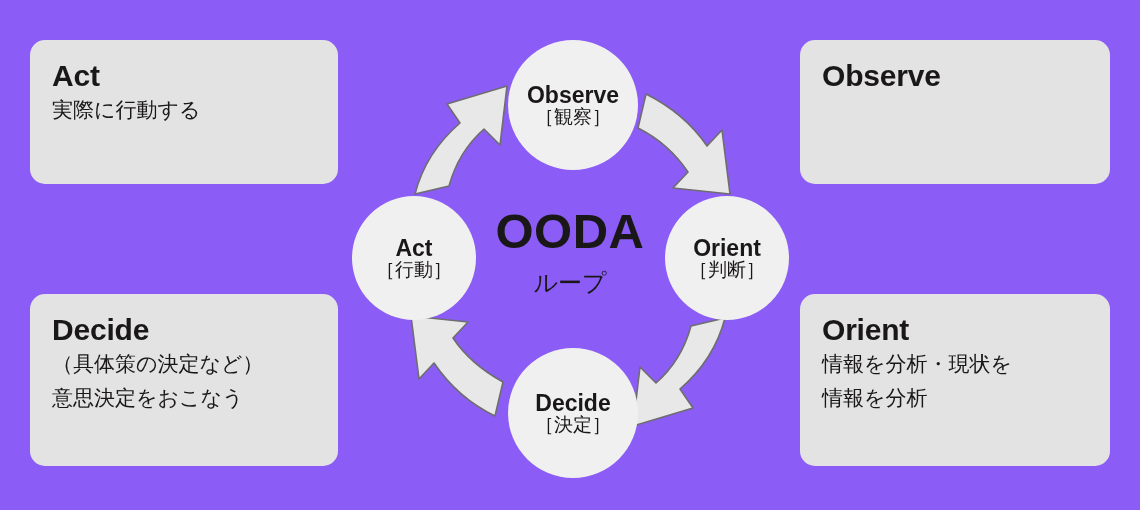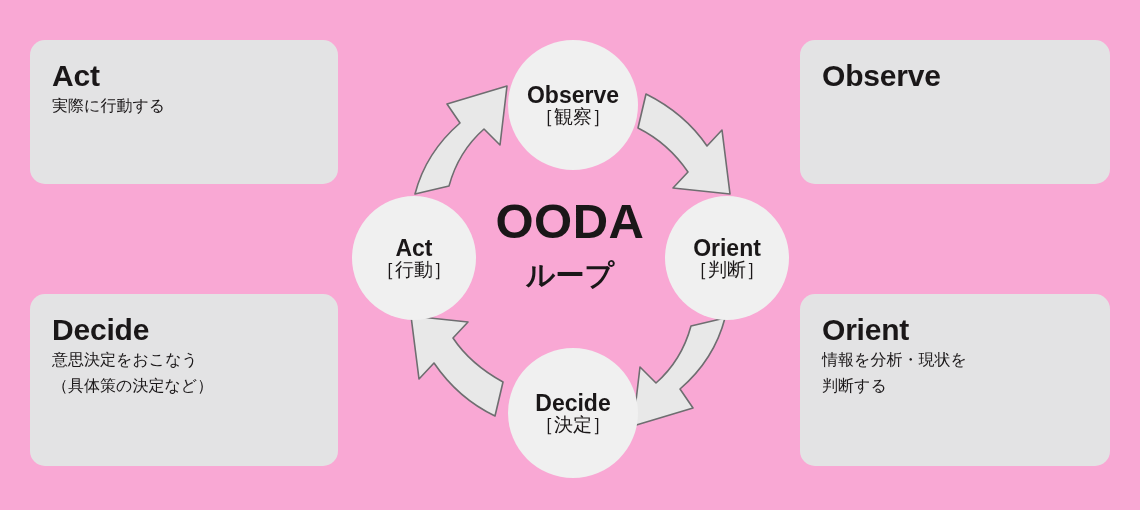--- a/index.html
+++ b/index.html
@@ -8,21 +8,21 @@
     background: #ffffff;
   }
   body {
     font-family: "Liberation Sans", "DejaVu Sans", sans-serif;
     color: #231f20;
   }
   #stage {
     position: relative;
     width: 1140px;
     height: 510px;
-    background: #f9a8d4;
+    background: #8b5cf6;
     overflow: hidden;
   }
 
   
   .card {
     position: absolute;
     background: #e3e3e4;
     border-radius: 15px;
     box-sizing: border-box;
     padding: 20px 22px 18px 22px;
@@ -38,21 +38,21 @@
   }
   .card-reading {
     font-size: 19px;
     font-weight: 400;
     line-height: 1.25;
     color: #1a1718;
     margin: 0 0 9px 0;
     white-space: nowrap;
   }
   .card-desc-line {
-    font-size: 16px;
+    font-size: 21px;
     font-weight: 400;
     line-height: 1.58;
     color: #1a1718;
     white-space: nowrap;
   }
 
   #card-act      { left: 30px;  top: 40px;  width: 308px; height: 144px; }
   #card-decide   { left: 30px;  top: 294px; width: 308px; height: 172px; }
   #card-observe  { left: 800px; top: 40px;  width: 310px; height: 144px; }
   #card-orient   { left: 800px; top: 294px; width: 310px; height: 172px; }
@@ -100,68 +100,68 @@
   }
 
   #node-observe { left: 168px; top: 22px;  width: 130px; height: 130px; }
   #node-orient  { left: 325px; top: 178px; width: 124px; height: 124px; }
   #node-decide  { left: 168px; top: 330px; width: 130px; height: 130px; }
   #node-act     { left: 12px;  top: 178px; width: 124px; height: 124px; }
 
   #center-text {
     position: absolute;
     left: 115px;
-    top: 172px;
+    top: 180px;
     width: 230px;
     height: 106px;
     display: flex;
     flex-direction: column;
     align-items: center;
     justify-content: center;
     pointer-events: none;
   }
   #center-main {
     font-size: 49px;
     font-weight: 700;
     letter-spacing: 0.5px;
     line-height: 1.0;
     color: #1a1718;
   }
   #center-sub {
-    font-size: 29px;
-    font-weight: 700;
+    font-size: 24px;
+    font-weight: 400;
     line-height: 1.0;
     margin-top: 15px;
     color: #1a1718;
   }
 </style>
 </head>
 <body>
 
 <div id="stage">
 
   <div class="card" id="card-act">
     <div class="card-title">Act</div>
     <div class="card-desc-line">実際に行動する</div>
   </div>
 
   <div class="card" id="card-decide">
     <div class="card-title">Decide</div>
+    <div class="card-desc-line">（具体策の決定など）</div>
     <div class="card-desc-line">意思決定をおこなう</div>
-    <div class="card-desc-line">（具体策の決定など）</div>
   </div>
 
   <div class="card" id="card-observe">
     <div class="card-title">Observe</div>
   </div>
 
   <div class="card" id="card-orient">
     <div class="card-title">Orient</div>
     <div class="card-desc-line">情報を分析・現状を</div>
-    <div class="card-desc-line">判断する</div>
+    <div class="card-desc-line">情報を分析</div>
   </div>
 
   <div id="cycle">
 
     <svg viewBox="0 0 460 474">
 
       <path fill="#e8e8e8" stroke="#6e6e70" stroke-width="1.6" stroke-linejoin="round" d="M 306,76
                C 330,88 352,106 367,128
                L 382,112
                L 390,176

